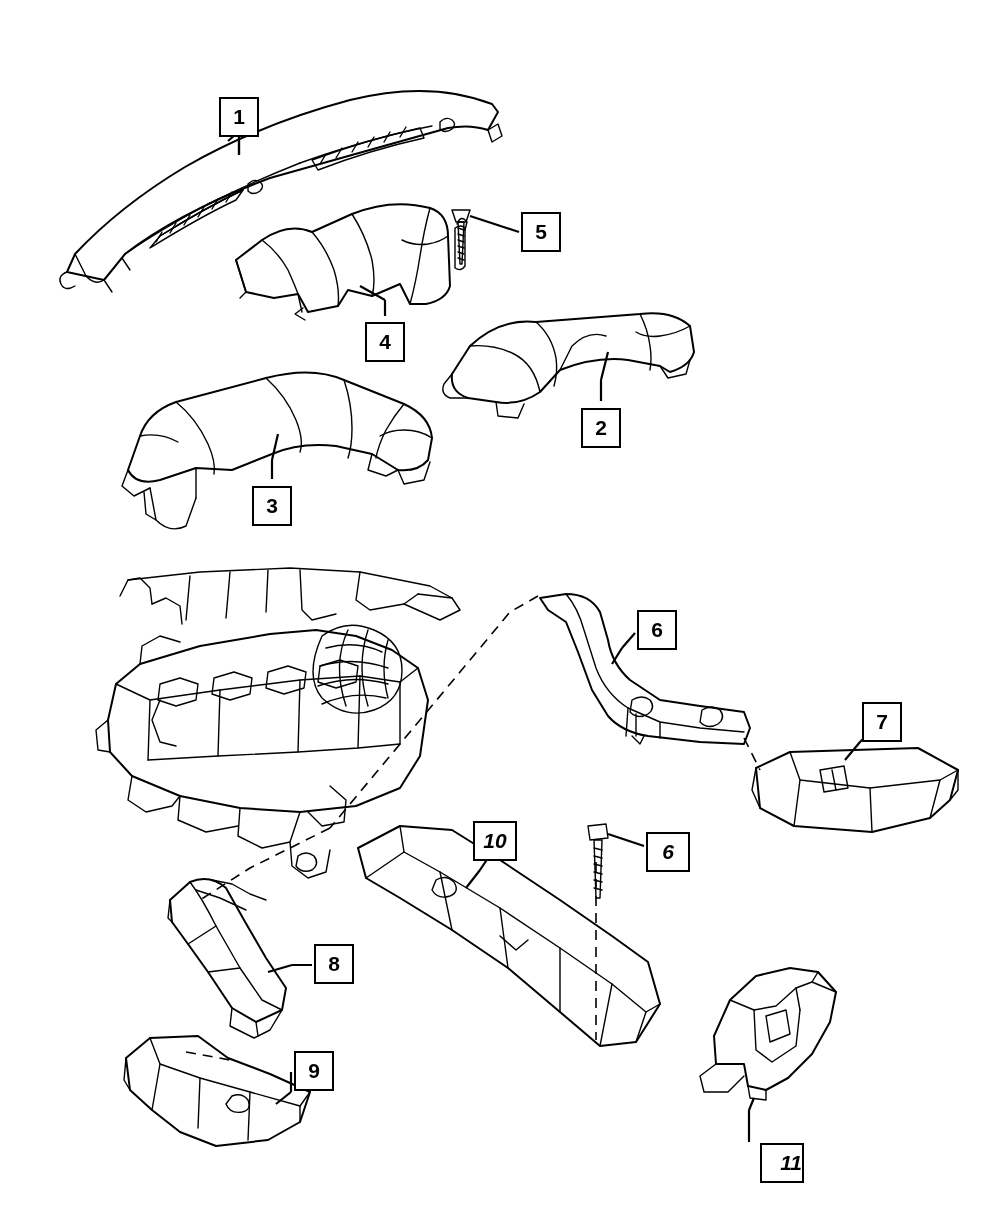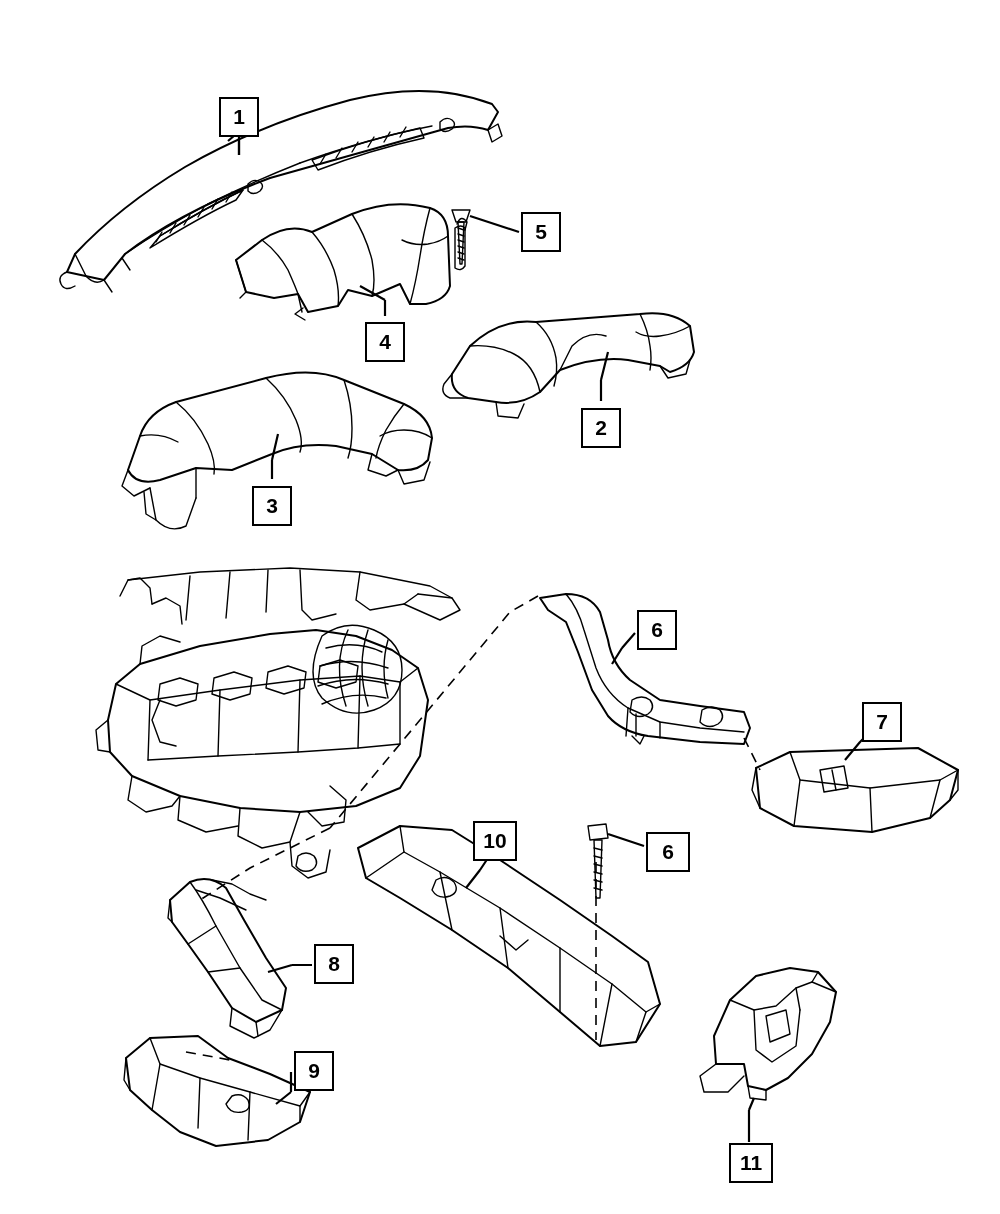--- a/index.html
+++ b/index.html
@@ -34,20 +34,21 @@
     font-size: 21px;
     font-weight: bold;
     text-align: center;
     line-height: 36px;
     width: 40px;
     height: 40px;
     letter-spacing: 0px;
   }
   .callout.wide {
     width: 44px;
+    font-style: italic;
   }
   .lead {
     stroke: #000000;
     stroke-width: 2.2;
     fill: none;
   }
   .part {
     fill: none;
     stroke: #000000;
     stroke-width: 2;
@@ -263,15 +264,15 @@
   <div class="callout" style="left:521px; top:212px;">5</div>
   <div class="callout" style="left:365px; top:322px;">4</div>
   <div class="callout" style="left:581px; top:408px;">2</div>
   <div class="callout" style="left:252px; top:486px;">3</div>
   <div class="callout" style="left:637px; top:610px;">6</div>
   <div class="callout" style="left:862px; top:702px;">7</div>
   <div class="callout wide" style="left:473px; top:821px;">10</div>
   <div class="callout wide" style="left:646px; top:832px;">6</div>
   <div class="callout" style="left:314px; top:944px;">8</div>
   <div class="callout" style="left:294px; top:1051px;">9</div>
-  <div class="callout wide" style="left:729px; top:1143px;">11</div>
+  <div class="callout wide" style="left:760px; top:1143px;text-align:right;">11</div>
 
 </div>
 
 </body></html>

